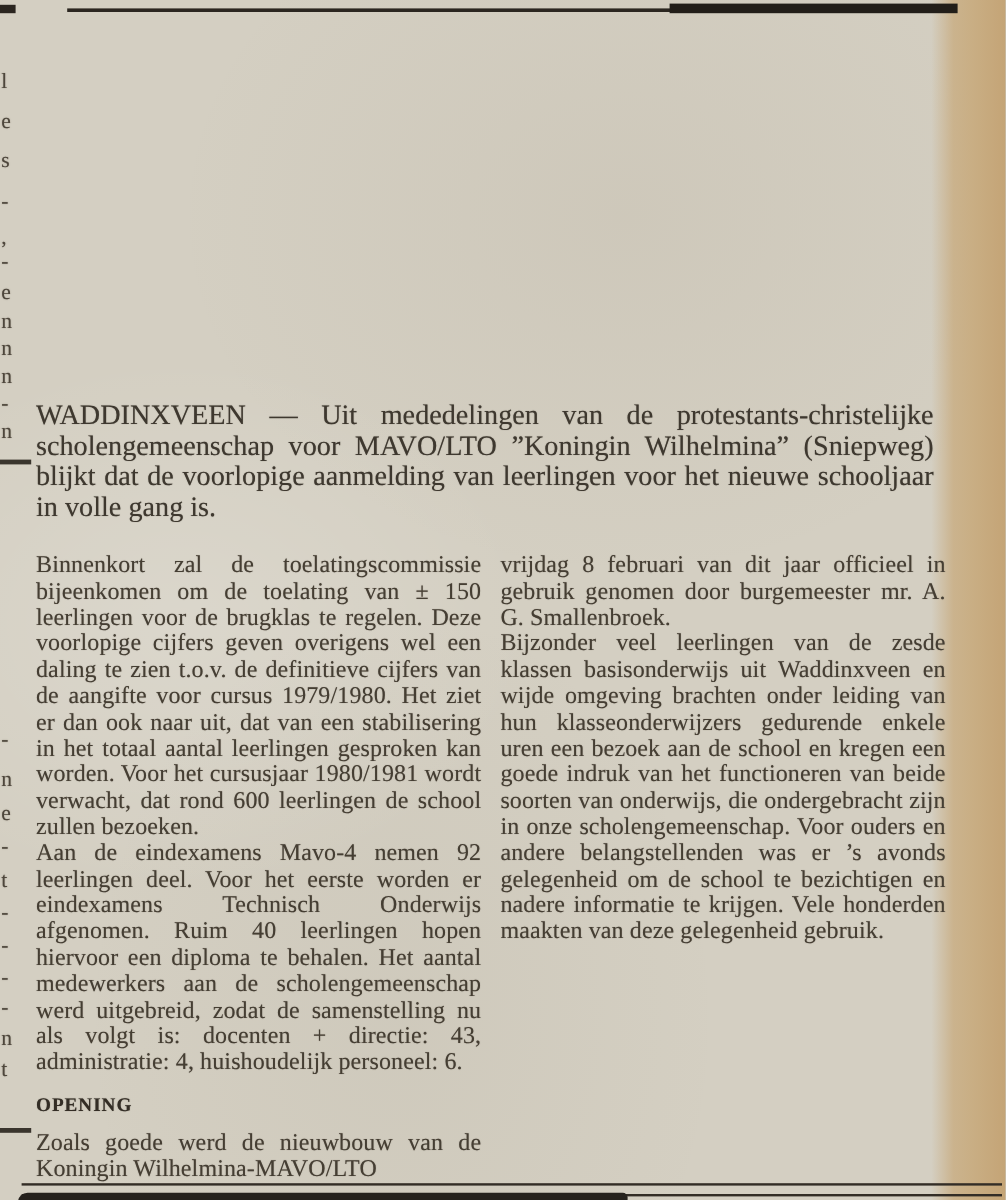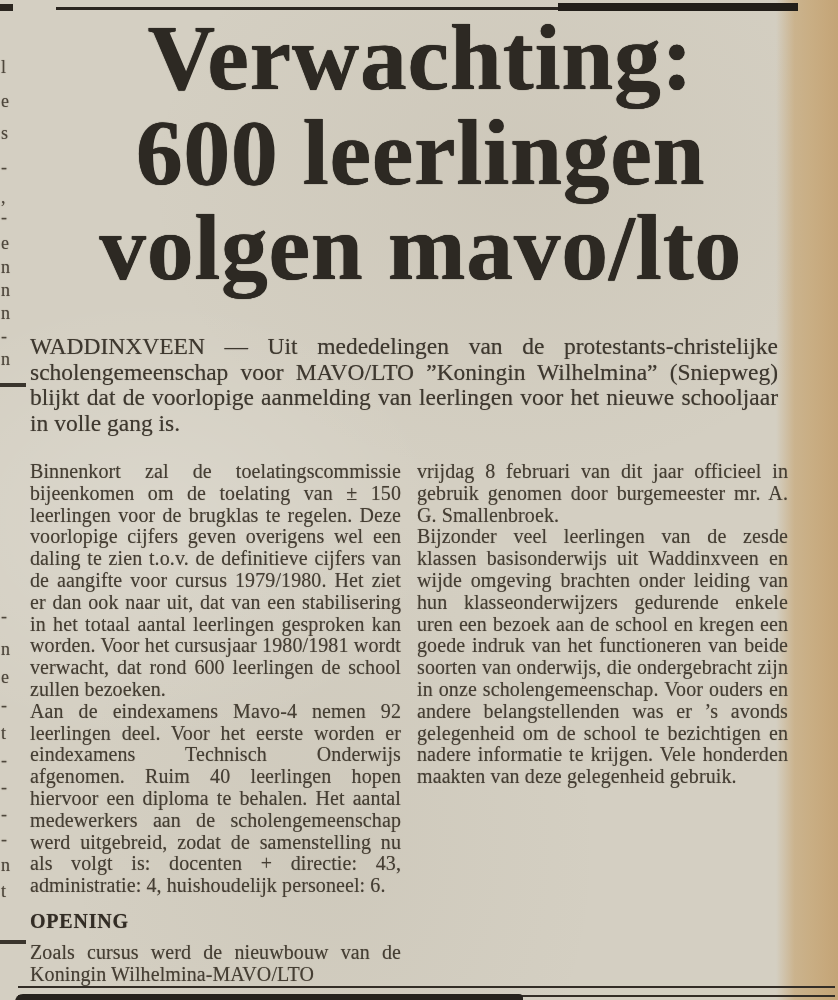--- a/index.html
+++ b/index.html
@@ -56,21 +56,21 @@
     position:absolute; left:30px; top:419px; width:758px;
     display:flex; gap:16px;margin-top:42px;
   }
   .col {
     flex:1 1 0; font-size:20px; line-height:21.8px; text-align:justify;
     color:#453e33; text-shadow:0 0 0.8px rgba(69,62,51,0.5);
     letter-spacing:0.1px;
   }
   .col p { margin:0; }
   .opening-heading {
-    margin:14px 0 9px 0; font-size:20px; font-weight:700;
+    margin:14px 0 9px 0; font-size:16px; font-weight:700;
     letter-spacing:0.8px; color:#332d25; text-shadow:0 0 0.8px rgba(51,45,37,0.6);
   }
 </style>
 </head>
 <body>
 
 <div class="page">
 
   <div class="page-edge"></div>
 
@@ -99,34 +99,29 @@
       <span class="frag" style="top: 724px;">t</span>
       <span class="frag" style="top: 751px;">-</span>
       <span class="frag" style="top: 778px;">-</span>
       <span class="frag" style="top: 805px;">-</span>
       <span class="frag" style="top: 830px;">-</span>
       <span class="frag" style="top: 856px;">n</span>
       <span class="frag" style="top: 882px;">t</span>
       <span class="frag rule" style="top: 940px;"></span>
     </div>
 
-  <div class="headline">
-    <div>Verwachting:</div>
-    <div>600 leerlingen</div>
-    <div>volgen mavo/lto</div>
-  </div>
 
   <div class="intro">WADDINXVEEN — Uit mededelingen van de protestants-christelijke scholengemeenschap voor MAVO/LTO ”Koningin Wilhelmina” (Sniepweg) blijkt dat de voorlopige aanmelding van leerlingen voor het nieuwe schooljaar in volle gang is.</div>
 
   <div class="columns">
     <div class="col">
       <p>Binnenkort zal de toelatingscommissie bijeenkomen om de toelating van ± 150 leerlingen voor de brugklas te regelen. Deze voorlopige cijfers geven overigens wel een daling te zien t.o.v. de definitieve cijfers van de aangifte voor cursus 1979/1980. Het ziet er dan ook naar uit, dat van een stabilisering in het totaal aantal leerlingen gesproken kan worden. Voor het cursusjaar 1980/1981 wordt verwacht, dat rond 600 leerlingen de school zullen bezoeken.</p>
       <p>Aan de eindexamens Mavo-4 nemen 92 leerlingen deel. Voor het eerste worden er eindexamens Technisch Onderwijs afgenomen. Ruim 40 leerlingen hopen hiervoor een diploma te behalen. Het aantal medewerkers aan de scholengemeenschap werd uitgebreid, zodat de samenstelling nu als volgt is: docenten + directie: 43, administratie: 4, huishoudelijk personeel: 6.</p>
       <h2 class="opening-heading">OPENING</h2>
-      <p>Zoals cursus werd de nieuwbouw van de Koningin Wilhelmina-MAVO/LTO</p>
+      <p>Zoals goede werd de nieuwbouw van de Koningin Wilhelmina-MAVO/LTO</p>
     </div>
     <div class="col">
       <p>vrijdag 8 februari van dit jaar officieel in gebruik genomen door burgemeester mr. A. G. Smallenbroek.</p>
       <p>Bijzonder veel leerlingen van de zesde klassen basisonderwijs uit Waddinxveen en wijde omgeving brachten onder leiding van hun klasseonderwijzers gedurende enkele uren een bezoek aan de school en kregen een goede indruk van het functioneren van beide soorten van onderwijs, die ondergebracht zijn in onze scholengemeenschap. Voor ouders en andere belangstellenden was er ’s avonds gelegenheid om de school te bezichtigen en nadere informatie te krijgen. Vele honderden maakten van deze gelegenheid gebruik.</p>
     </div>
   </div>
 
   <div class="bottom-rule"></div>
   <div class="bottom-bar"></div>
 

